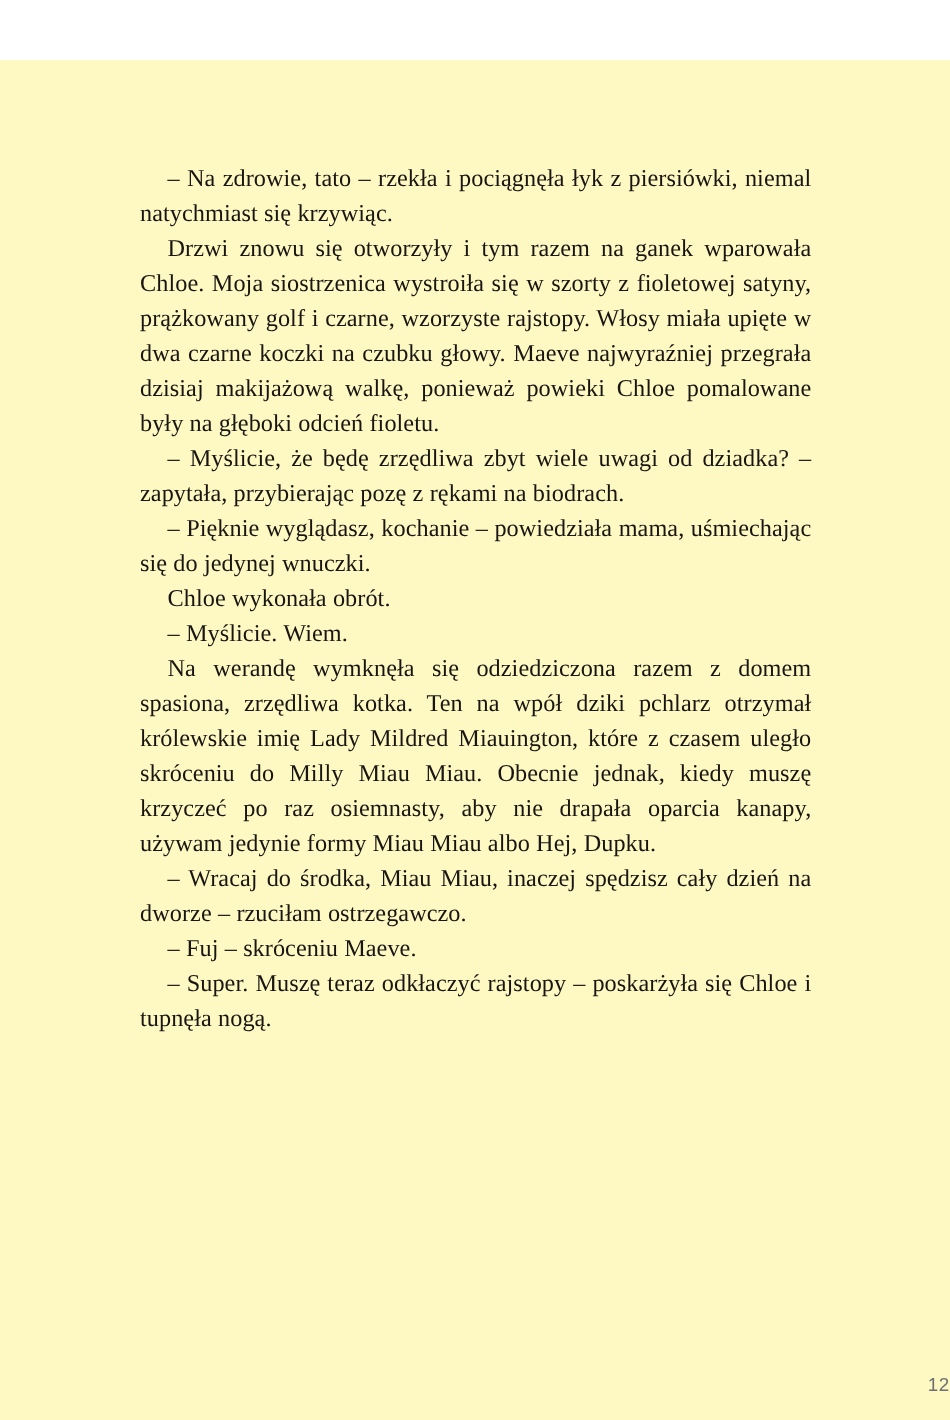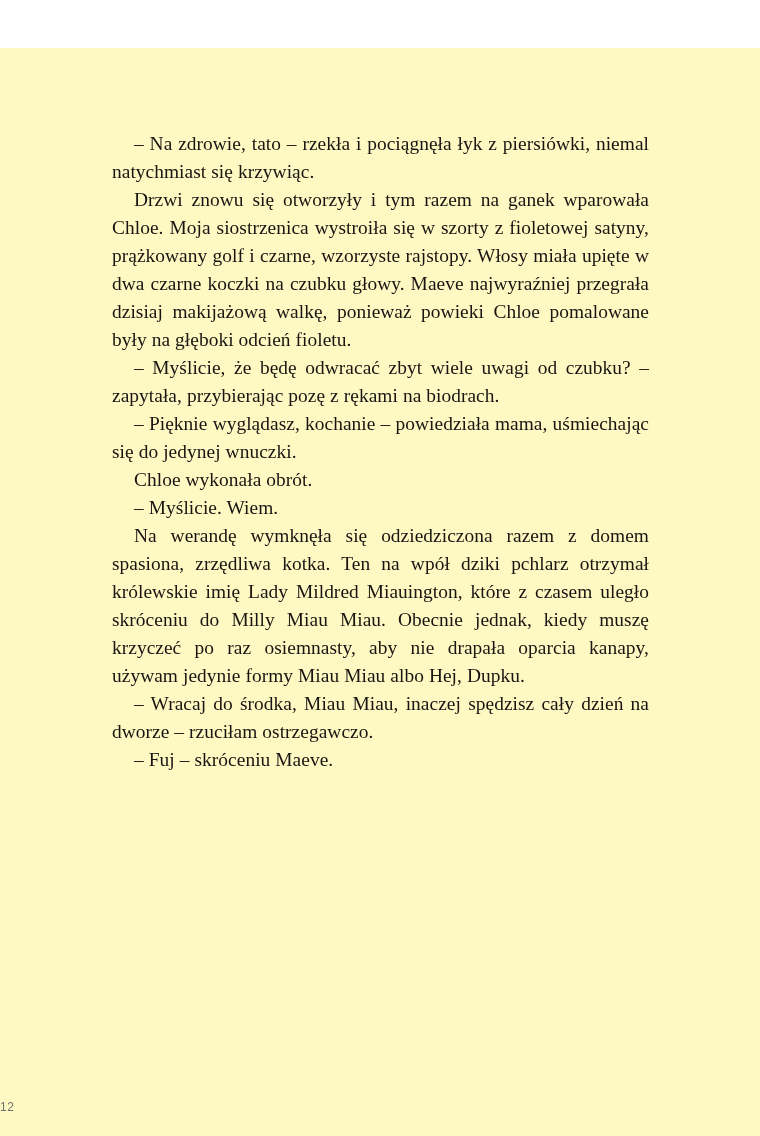--- a/index.html
+++ b/index.html
@@ -41,39 +41,40 @@
     text-indent: 22px;
   }
   .para.last-line-left {
     text-align-last: left;
   }
   .page-number {
     position: absolute;
     left: 0;
     right: 0;
     top: 1052px;
-    text-align: left;
+    text-align: right;
     font-family: "Liberation Sans", "DejaVu Sans", sans-serif;
-    font-size: 12px;
+    font-size: 15px;
     color: #6f6f72;
     letter-spacing: 0.6px;
   }
 </style>
 </head>
 <body>
 
 <div class="page">
 
   <div class="text-block">
     <p class="para dialogue last-line-left">– Na zdrowie, tato – rzekła i pociągnęła łyk z piersiówki, niemal natychmiast się krzywiąc.</p>
     <p class="para last-line-left">Drzwi znowu się otworzyły i tym razem na ganek wparowała Chloe. Moja siostrzenica wystroiła się w szorty z fioletowej satyny, prążkowany golf i czarne, wzorzyste rajstopy. Włosy miała upięte w dwa czarne koczki na czubku głowy. Maeve najwyraźniej przegrała dzisiaj makijażową walkę, ponieważ powieki Chloe pomalowane były na głęboki odcień fioletu.</p>
-    <p class="para dialogue last-line-left">– Myślicie, że będę odwracać zbyt wiele uwagi od czubku? – zapytała, przybierając pozę z rękami na biodrach.</p>
+    <p class="para dialogue last-line-left">– Myślicie, że będę zrzędliwa zbyt wiele uwagi od dziadka? – zapytała, przybierając pozę z rękami na biodrach.</p>
     <p class="para dialogue last-line-left">– Pięknie wyglądasz, kochanie – powiedziała mama, uśmiechając się do jedynej wnuczki.</p>
     <p class="para last-line-left">Chloe wykonała obrót.</p>
     <p class="para dialogue last-line-left">– Myślicie. Wiem.</p>
     <p class="para last-line-left">Na werandę wymknęła się odziedziczona razem z domem spasiona, zrzędliwa kotka. Ten na wpół dziki pchlarz otrzymał królewskie imię Lady Mildred Miauington, które z czasem uległo skróceniu do Milly Miau Miau. Obecnie jednak, kiedy muszę krzyczeć po raz osiemnasty, aby nie drapała oparcia kanapy, używam jedynie formy Miau Miau albo Hej, Dupku.</p>
     <p class="para dialogue last-line-left">– Wracaj do środka, Miau Miau, inaczej spędzisz cały dzień na dworze – rzuciłam ostrzegawczo.</p>
     <p class="para dialogue last-line-left">– Fuj – skróceniu Maeve.</p>
+    <p class="para dialogue last-line-left">– Super. Muszę teraz odkłaczyć rajstopy – poskarżyła się Chloe i tupnęła nogą.</p>
   </div>
 
   <div class="page-number">12</div>
 
 </div>
 
 </body></html>

